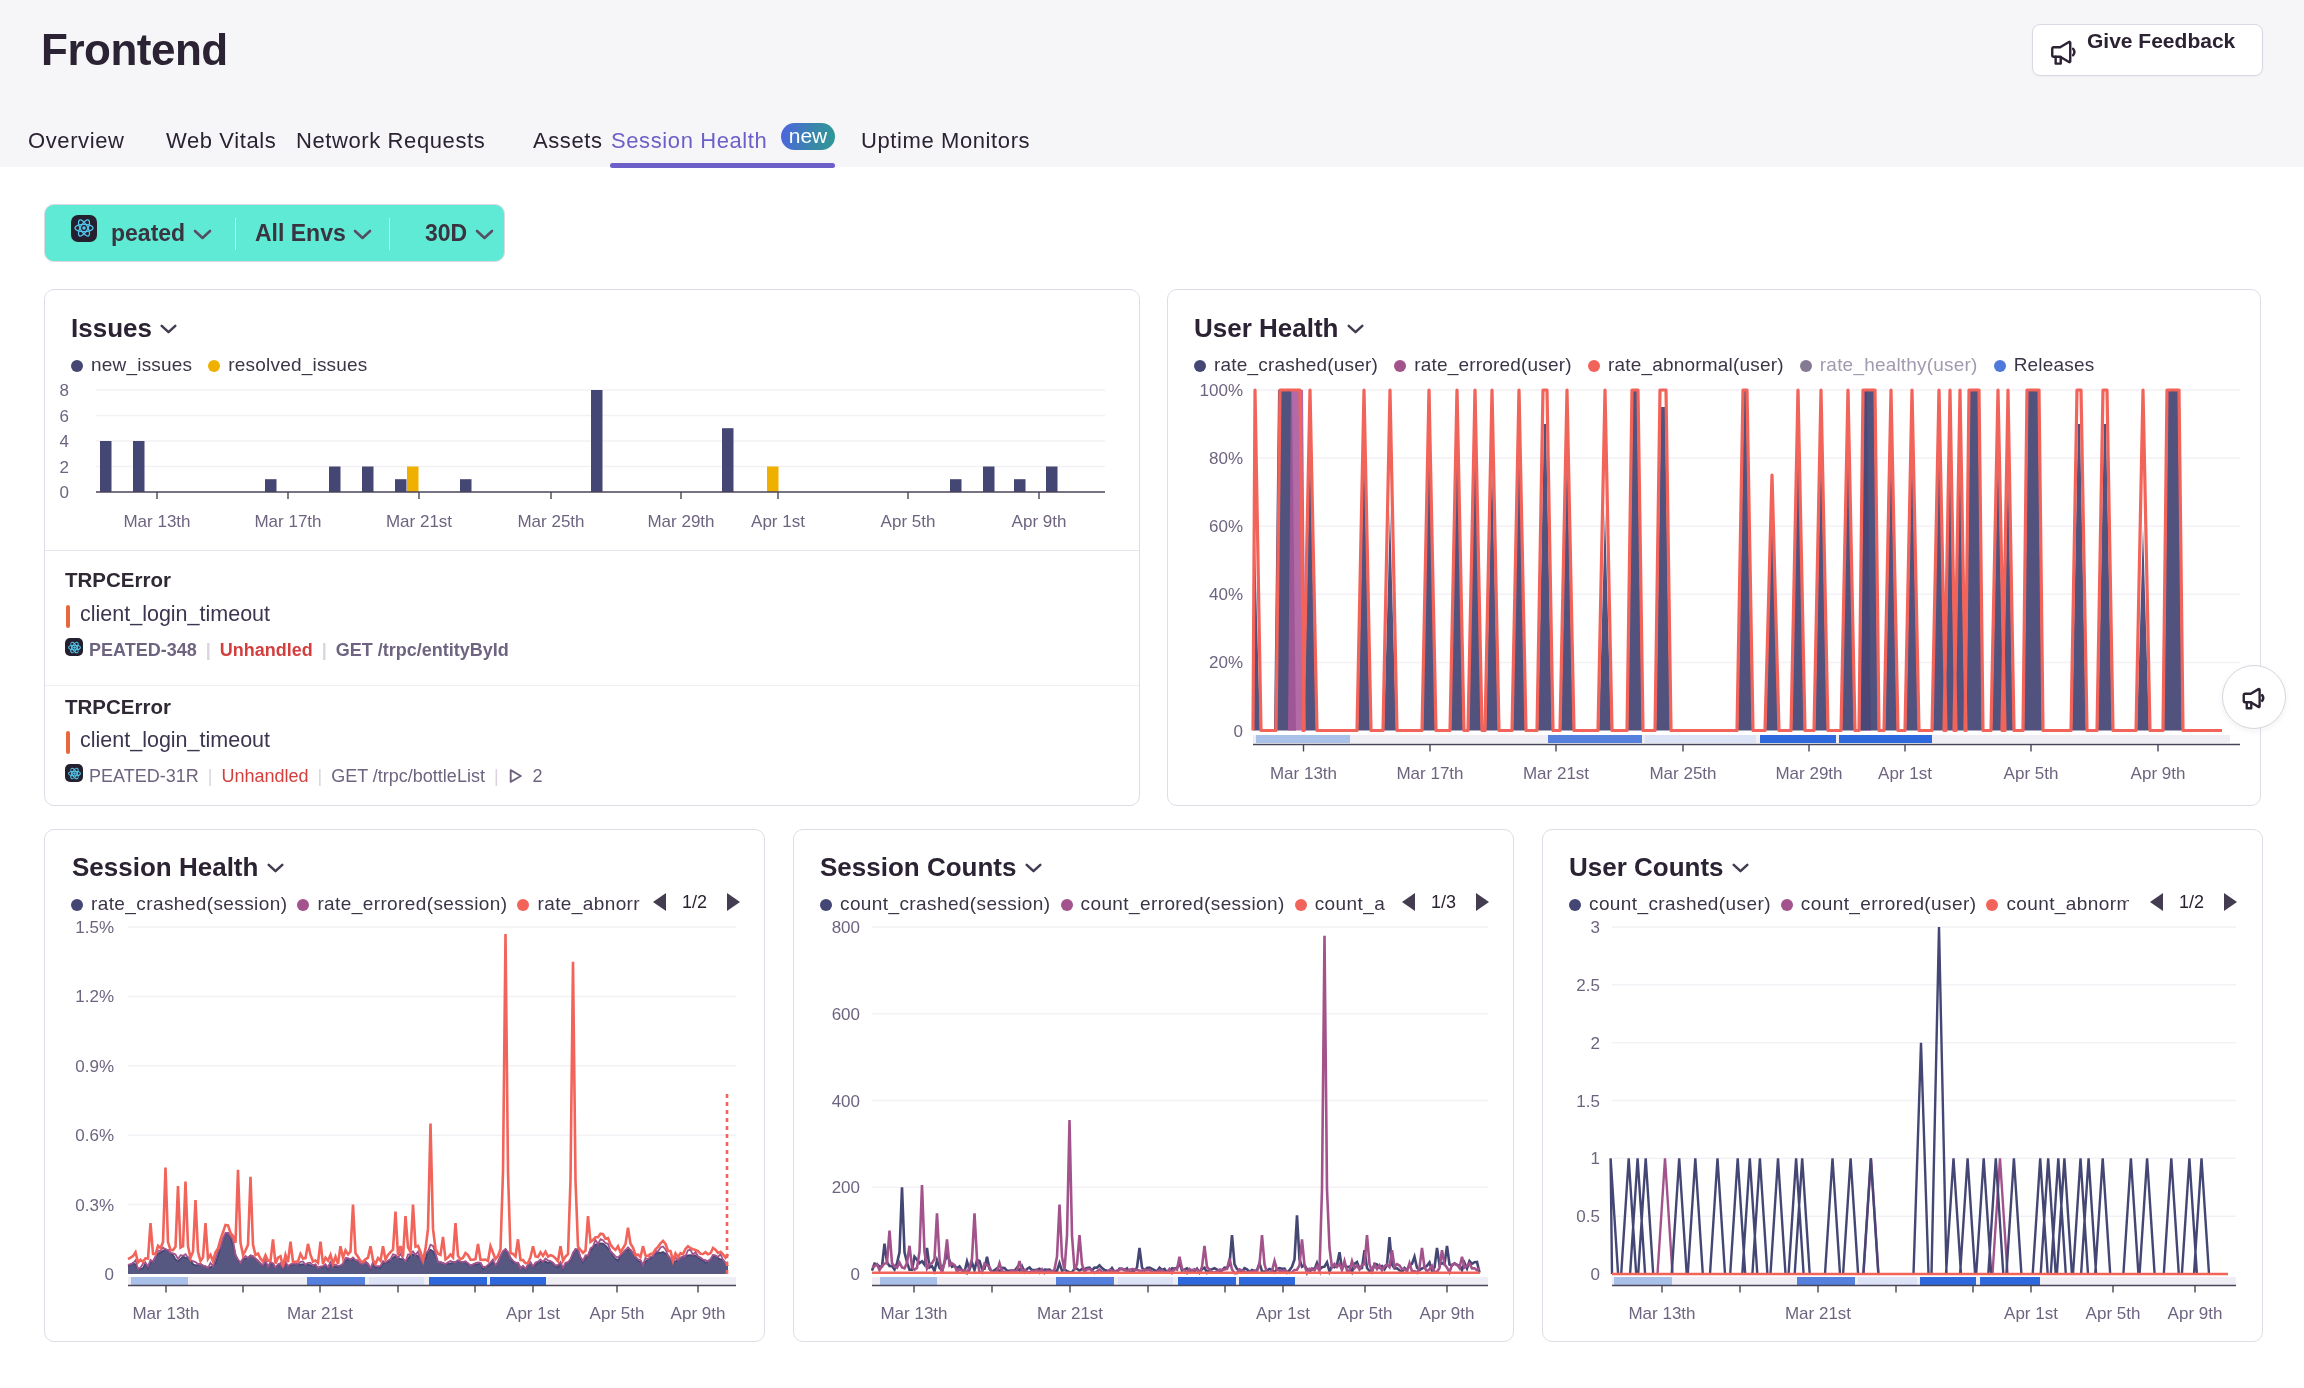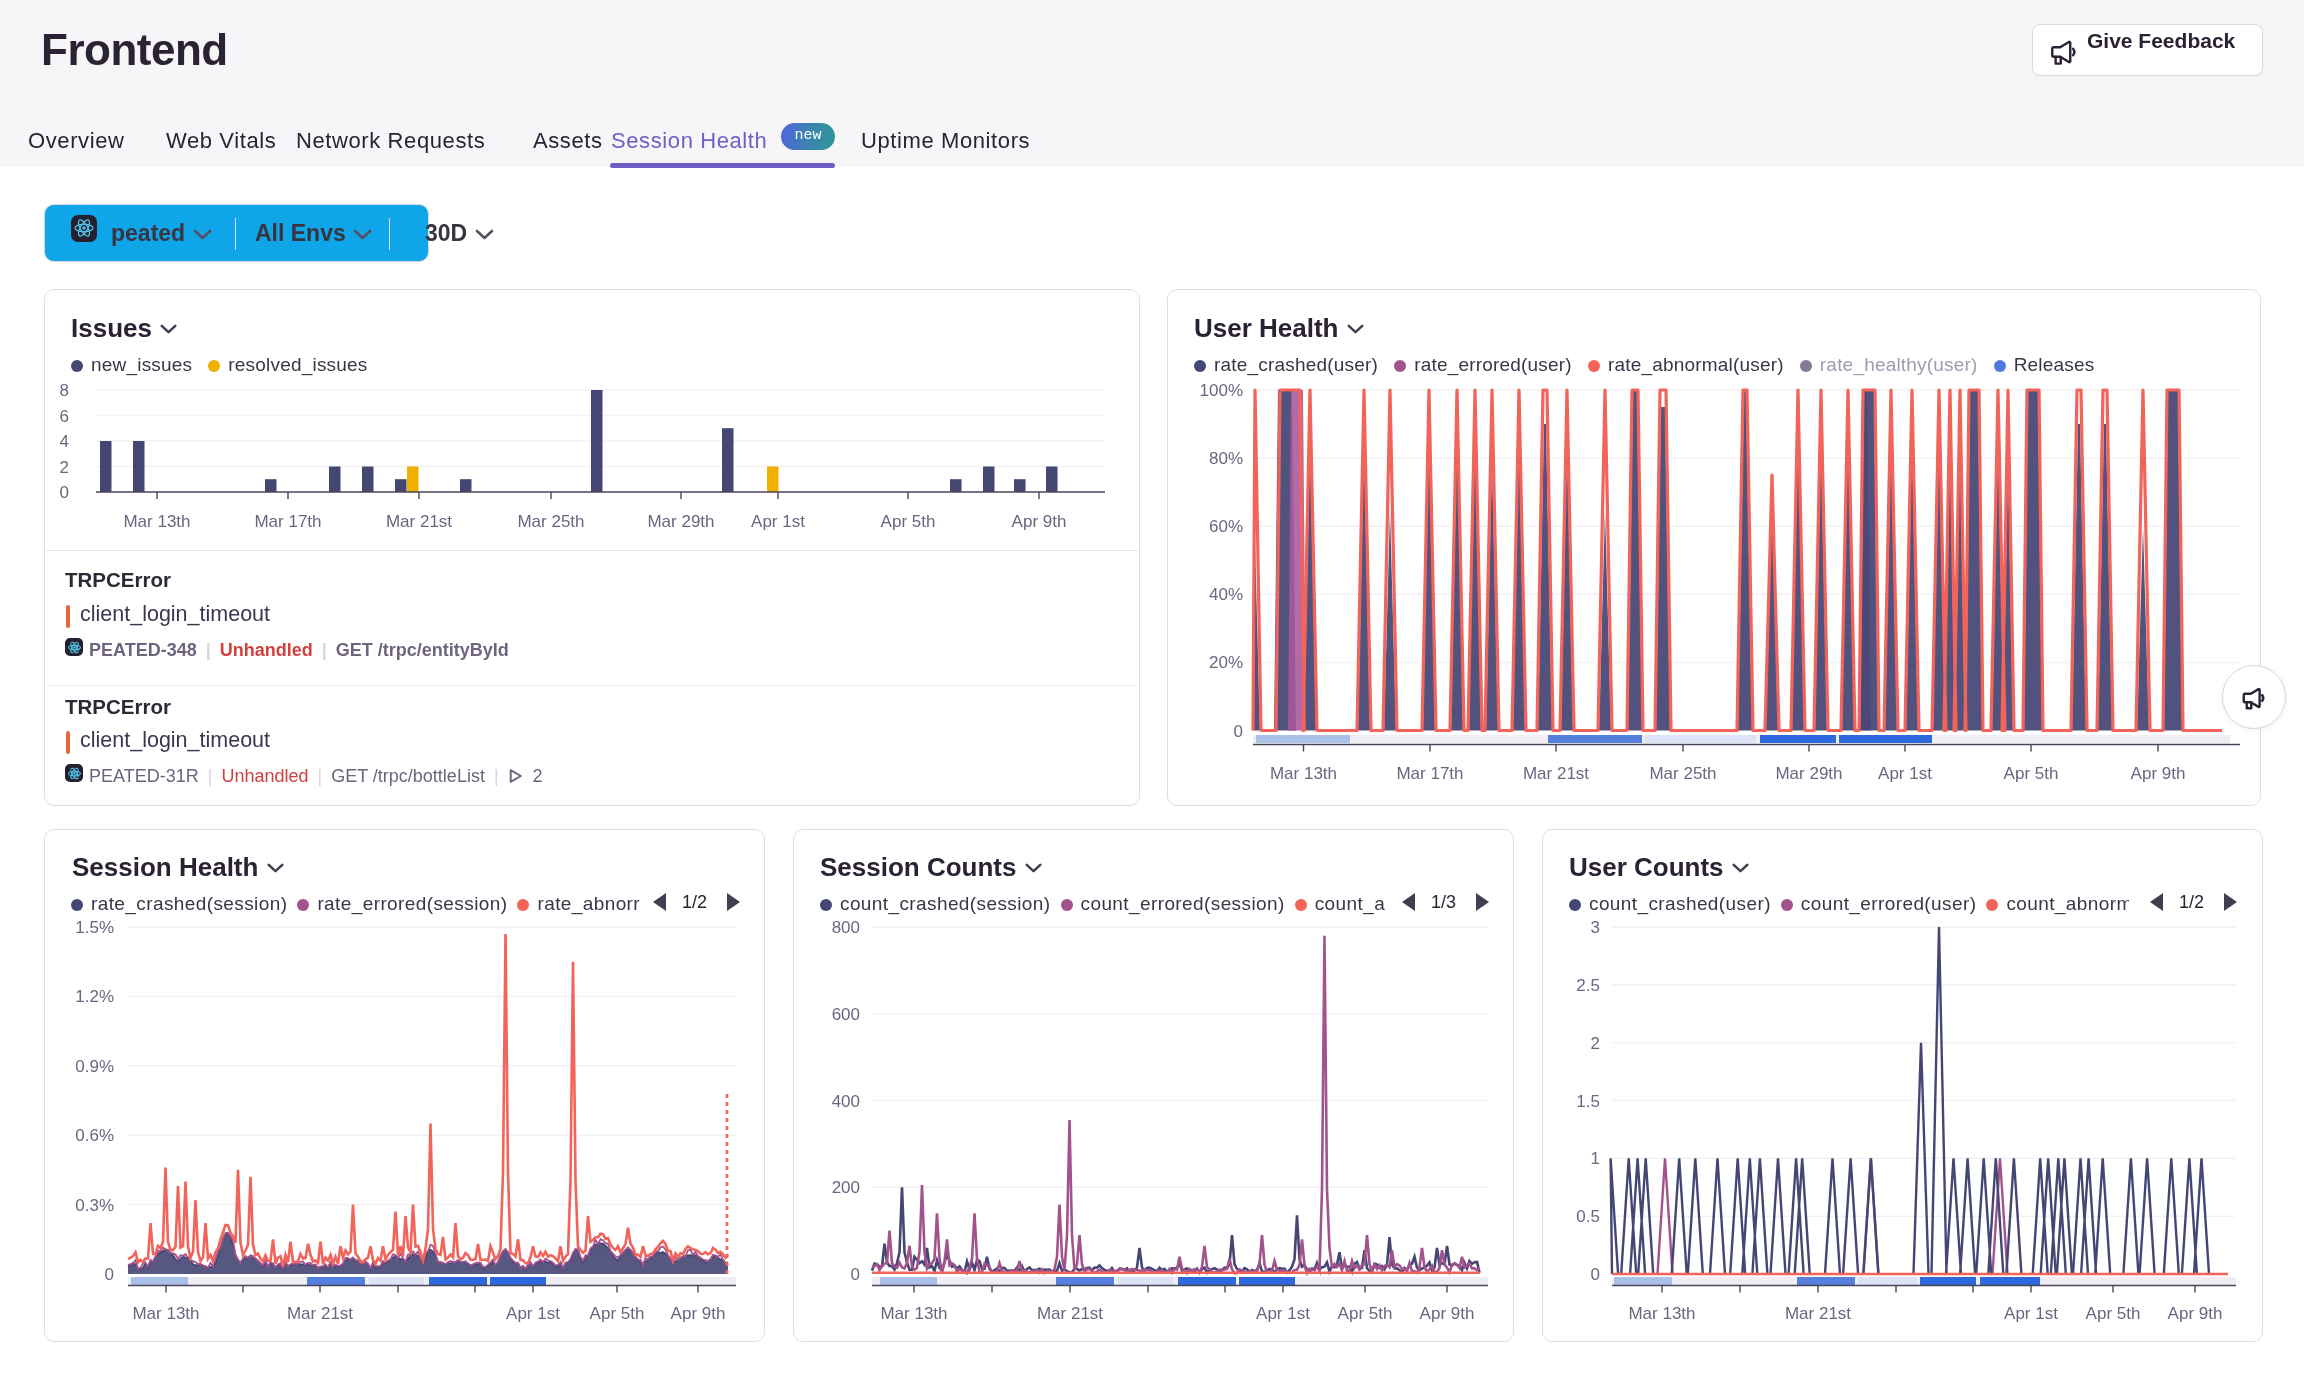--- a/index.html
+++ b/index.html
@@ -5,23 +5,23 @@
 * { margin:0; padding:0; box-sizing:border-box; }
 html,body { width:2304px; height:1388px; background:#fff; font-family:"Liberation Sans", sans-serif; color:#2b2233; overflow:hidden; }
 #page { position:relative; width:2304px; height:1388px; }
 #topbar { position:absolute; left:0; top:0; width:2304px; height:167px; background:#f6f6f8; }
 #h1 { position:absolute; left:41px; top:25px; font-size:44px; font-weight:700; color:#2b2233; letter-spacing:-0.5px; }
 #feedback { position:absolute; left:2032px; top:24px; width:231px; height:52px; background:#fff; border:1px solid #dcd8e1; border-radius:8px; box-shadow:0 1px 2px rgba(43,34,51,0.04); }
 #feedback .txt { position:absolute; left:54px; top:4px; font-size:21px; font-weight:700; color:#2b2233; }
 #feedback svg { position:absolute; left:15px; top:10px; }
 .tab { position:absolute; top:128px; font-size:22px; letter-spacing:0.6px; color:#2b2233; }
 #tab-active { color:#6c5fc7; }
-#newpill { position:absolute; left:781px; top:123px; width:54px; height:27px; border-radius:14px; background:linear-gradient(100deg,#4f63e2 0%, #3a85ad 55%, #2e9894 100%); color:#fff; font-size:15px; text-align:center; line-height:26px;font-family:Liberation Mono, monospace; }
+#newpill { position:absolute; left:781px; top:123px; width:54px; height:27px; border-radius:14px; background:linear-gradient(100deg,#4f63e2 0%, #3a85ad 55%, #2e9894 100%); color:#fff; font-size:21px; text-align:center; line-height:26px; }
 #underline { position:absolute; left:610px; top:163px; width:225px; height:4.5px; background:#6c5fc7; border-radius:3px; }
-#filterbar { position:absolute; left:44px; top:204px; width:385px; height:58px; background:#0ea5e9; border:1px solid #dcd8e2; border-radius:10px; }
+#filterbar { position:absolute; left:44px; top:204px; width:461px; height:58px; background:#5eead4; border:1px solid #dcd8e2; border-radius:10px; }
 .fdiv { position:absolute; top:13px; width:1px; height:32px; background:#e3dfe8; }
 .fitem { position:absolute; top:15px; font-size:23px; font-weight:700; color:#3a3340; white-space:nowrap; }
 .reactsq { position:absolute; left:26px; top:10px; width:26px; height:27px; background:#242030; border-radius:7px; }
 .reactsq svg, .reactav svg { position:absolute; left:2.5px; top:2.5px; }
 .chev { display:inline-block; }
 .panel { position:absolute; background:#fff; border:1px solid #e0dce5; border-radius:10px; }
 .ptitle { position:absolute; font-size:26px; font-weight:700; color:#2b2233; line-height:1; }
 .legend { position:absolute; font-size:19px; letter-spacing:0.2px; color:#3c3548; line-height:22px; }
 .ldot { display:inline-block; width:12px; height:12px; border-radius:50%; margin-right:8px; vertical-align:-1px; }
 .litem { margin-right:16px; white-space:nowrap; }

